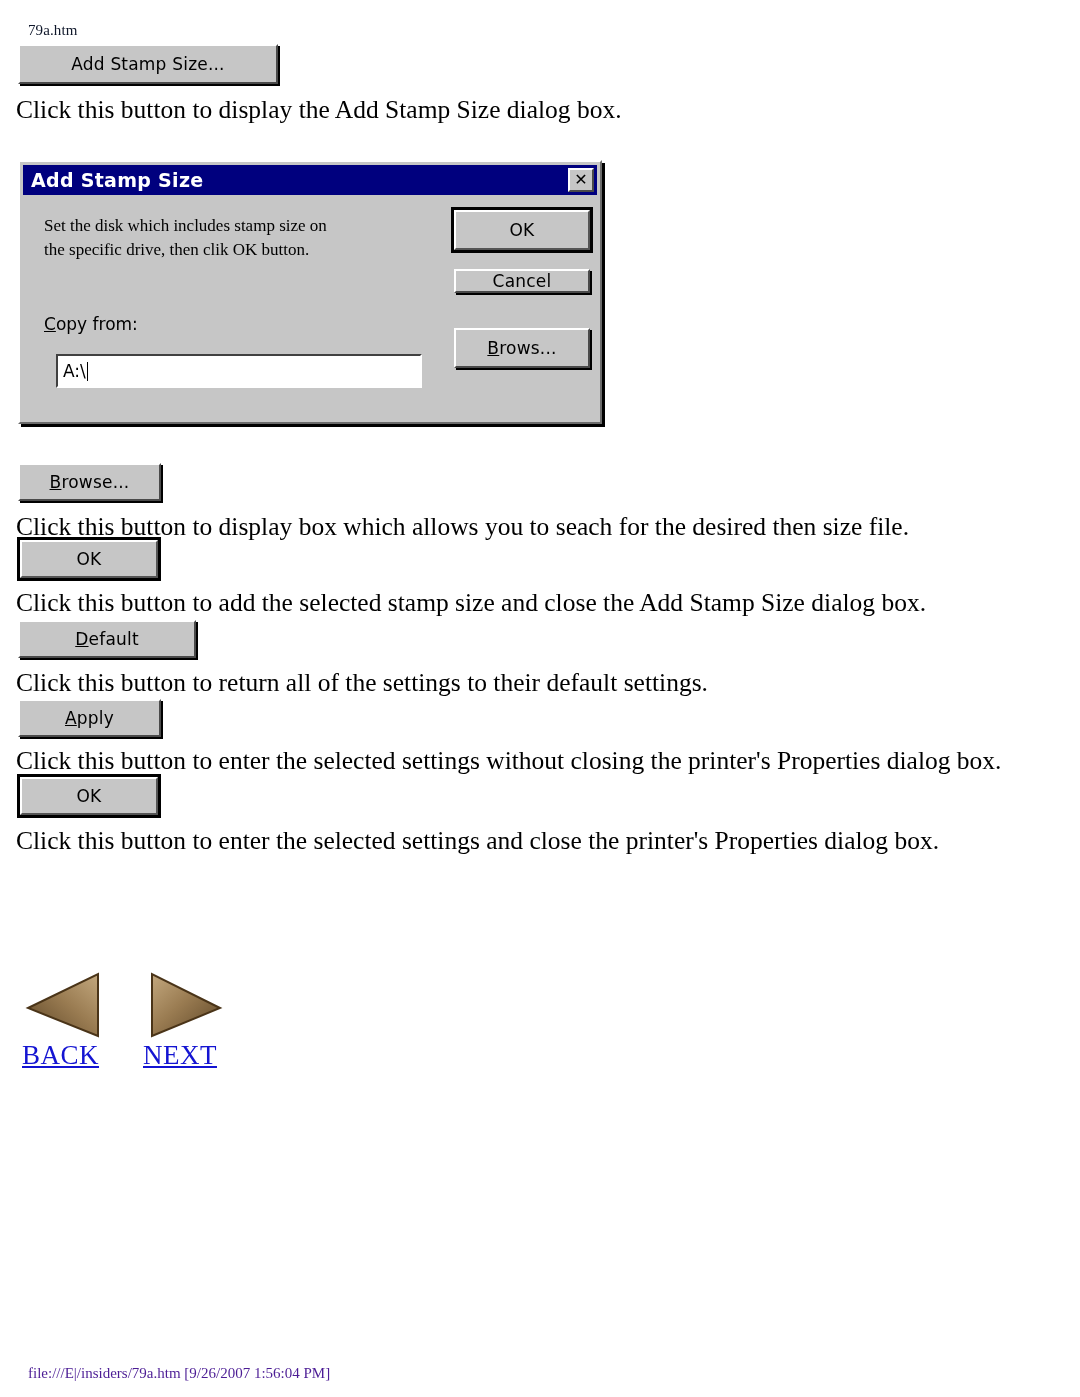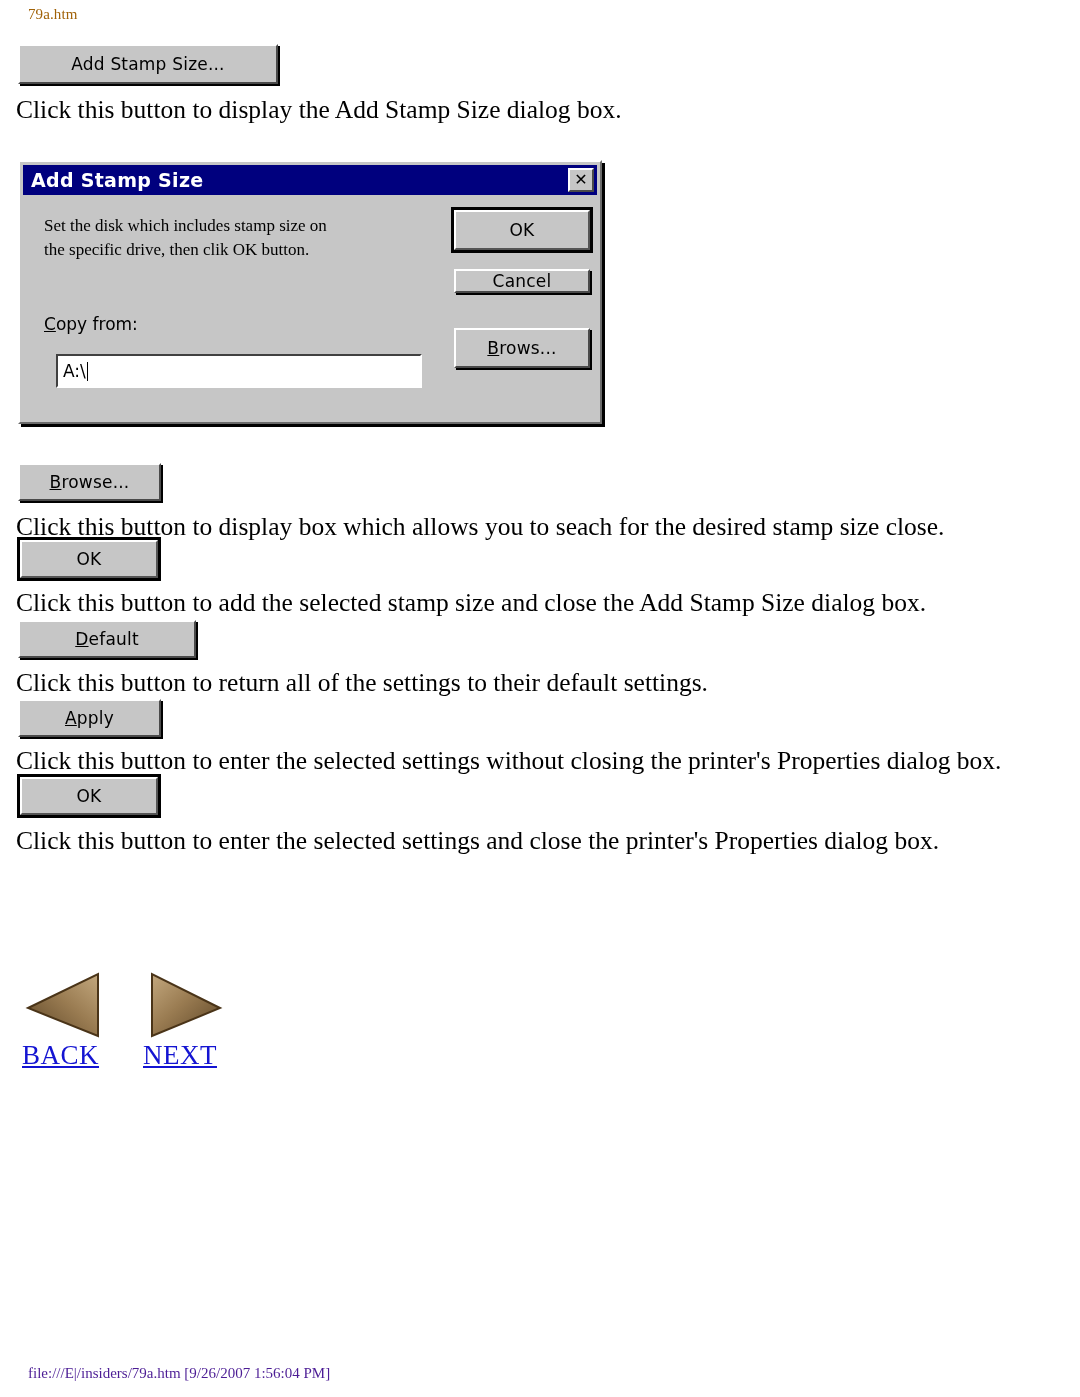--- a/index.html
+++ b/index.html
@@ -13,24 +13,24 @@
     position: relative;
     font-family: "Liberation Serif", "DejaVu Serif", serif;
     color: #000000;
     overflow: hidden;
   }
 
   
   .page-header {
     position: absolute;
     left: 28px;
-    top: 6px;
+    top: 22px;
     font-size: 15px;
     font-family: "Liberation Serif", "DejaVu Serif", serif;
-    color: #a16207;
+    color: #0f172a;
     letter-spacing: 0.1px;
   }
   .page-footer {
     position: absolute;
     left: 28px;
     top: 1365px;
     font-size: 15px;
     font-family: "Liberation Serif", "DejaVu Serif", serif;
     color: #4c1d95;
   }
@@ -235,21 +235,21 @@
   <div class="win-btn" style="left:434px; top:166px; width:136px; height:40px;">
     <span class="accel">B</span>
       <span>rows...</span>
   </div>
 </div>
 
 <div class="win-btn" style="left:18px; top:463px; width:143px; height:38px;">
   <span class="accel">B</span>
     <span>rowse...</span>
 </div>
-<div class="body-text" style="top:512px;">Click this button to display box which allows you to seach for the desired stamp size close.</div>
+<div class="body-text" style="top:512px;">Click this button to display box which allows you to seach for the desired then size file.</div>
 
 <div class="win-btn default-btn" style="left:20px; top:540px; width:138px; height:38px;">
   <span>OK</span>
 </div>
 <div class="body-text" style="top:588px;">Click this button to add the selected stamp size and close the Add Stamp Size dialog box.</div>
 
 <div class="win-btn" style="left:18px; top:620px; width:178px; height:38px;">
   <span class="accel">D</span>
     <span>efault</span>
 </div>

